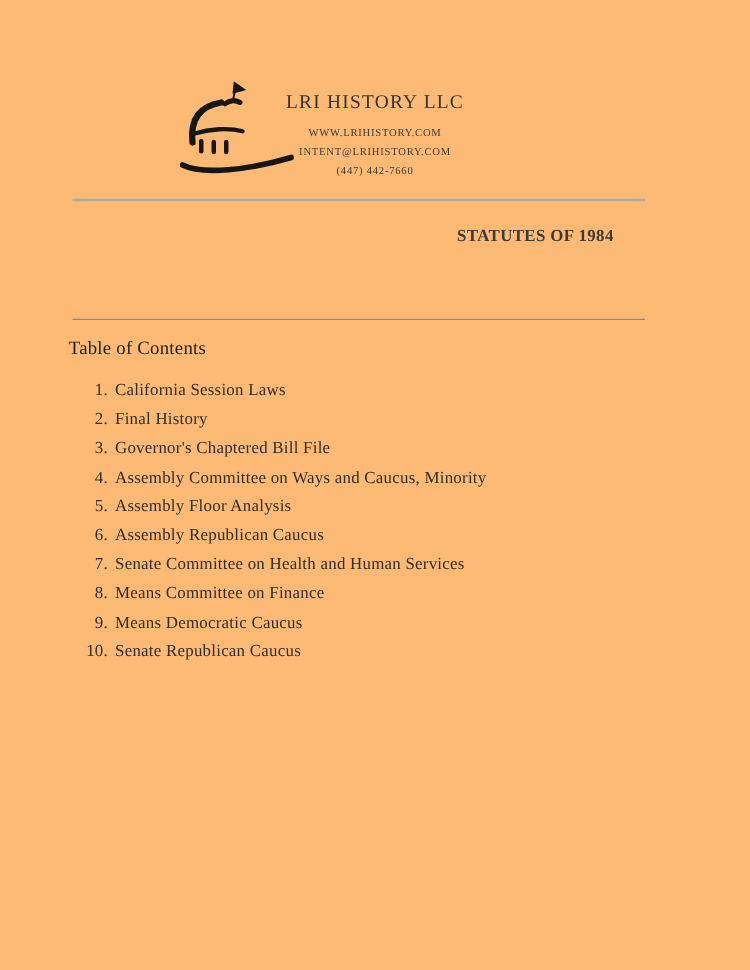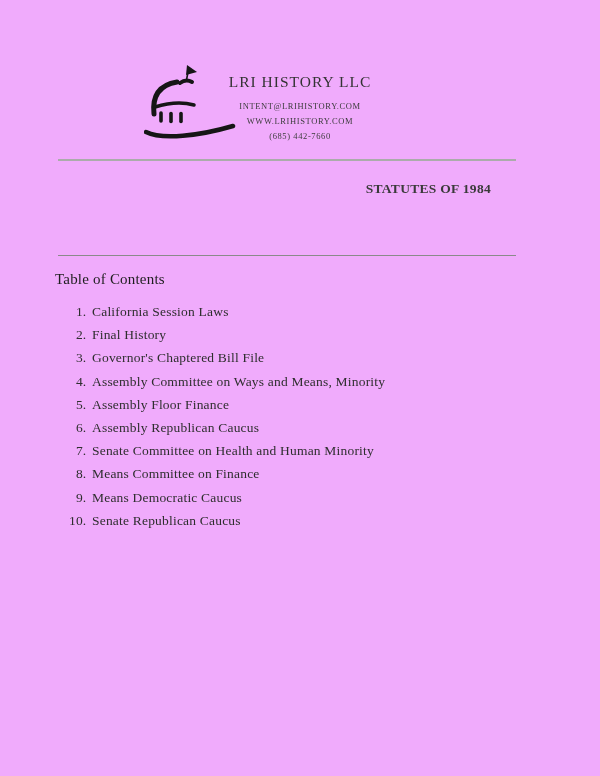--- a/index.html
+++ b/index.html
@@ -1,20 +1,20 @@
 <!DOCTYPE html>
 <html><head>
 <meta charset="utf-8">
 <style>
   html, body { margin: 0; padding: 0; background: #ffffff; }
   .page {
     position: relative;
     width: 600px;
     height: 776px;
-    background: #f0abfc;
+    background: #fdba74;
     font-family: "Liberation Serif", "DejaVu Serif", serif;
     color: #2b2b2b;
     overflow: hidden;
   }
 
   
   .logo {
     position: absolute;
     left: 144px;
     top: 62px;
@@ -105,40 +105,40 @@
 
     <path d="M17,51 L17,59" stroke-width="3.6"></path>
     <path d="M27,51.5 L27,59.5" stroke-width="3.6"></path>
     <path d="M37,51.5 L37,59.5" stroke-width="3.6"></path>
 
     <path d="M2,70 C18,78 55,74 89,64" stroke-width="4.5"></path>
   </svg>
 
   <div class="head-text">
     <div class="company-name">LRI HISTORY LLC</div>
+    <div class="contact-line">WWW.LRIHISTORY.COM</div>
     <div class="contact-line">INTENT@LRIHISTORY.COM</div>
-    <div class="contact-line">WWW.LRIHISTORY.COM</div>
-    <div class="contact-line">(685) 442-7660</div>
+    <div class="contact-line">(447) 442-7660</div>
   </div>
 
   <div class="rule rule-top"></div>
 
   <div class="statutes">
     <div>STATUTES OF 1984</div>
   </div>
 
   <div class="rule rule-bottom"></div>
 
   <h2 class="toc-title">Table of Contents</h2>
   <ol class="toc-list">
       <li>California Session Laws</li>
       <li>Final History</li>
       <li>Governor's Chaptered Bill File</li>
-      <li>Assembly Committee on Ways and Means, Minority</li>
-      <li>Assembly Floor Finance</li>
+      <li>Assembly Committee on Ways and Caucus, Minority</li>
+      <li>Assembly Floor Analysis</li>
       <li>Assembly Republican Caucus</li>
-      <li>Senate Committee on Health and Human Minority</li>
+      <li>Senate Committee on Health and Human Services</li>
       <li>Means Committee on Finance</li>
       <li>Means Democratic Caucus</li>
       <li>Senate Republican Caucus</li>
     </ol>
 
 </div>
 
 </body></html>

